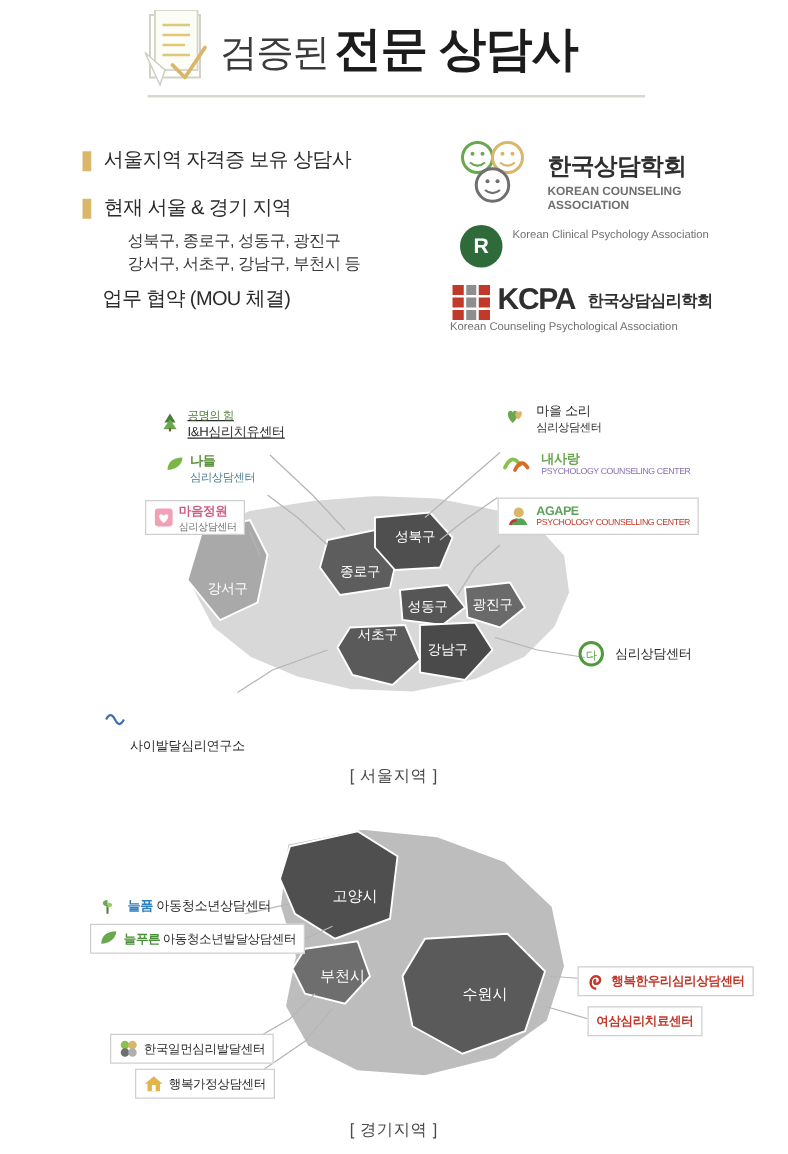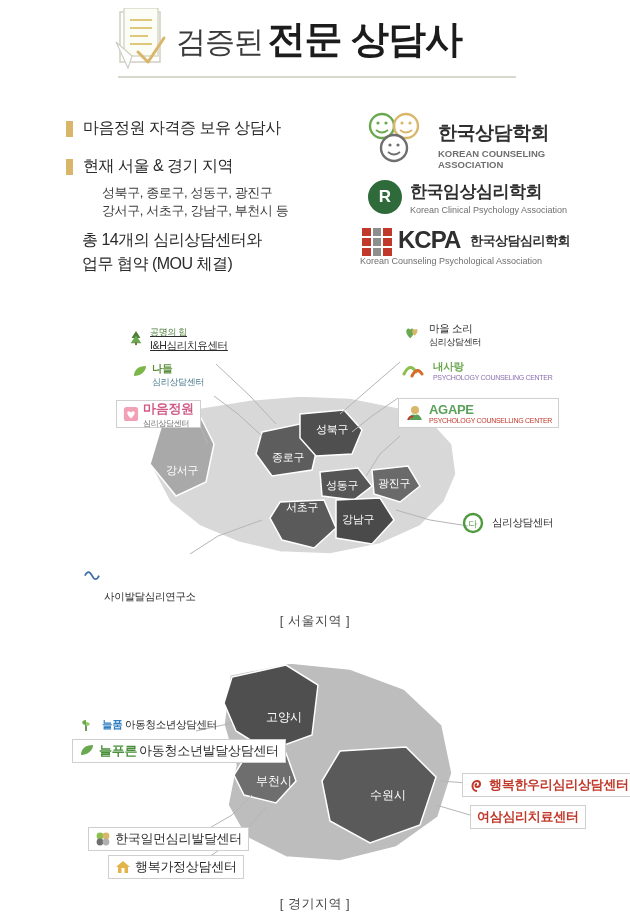--- a/index.html
+++ b/index.html
@@ -119,21 +119,21 @@
   .city {
     position: absolute; font-size: 12px; color: #2b2b2b; white-space: nowrap;
   }
   .city.onmap { color: #ffffff; }
 
   .callout-box {
     position: absolute; border: 1px solid #cfcfcf; background: #fff;
     display: flex; align-items: center; padding: 2px 6px; height: 24px;
     white-space: nowrap;
   }
-  .callout-box .cb-text { font-size: 13px; color: #2b2b2b; letter-spacing: -0.3px; }
+  .callout-box .cb-text { font-size: 10px; color: #2b2b2b; letter-spacing: -0.3px; }
   .mini-ico { width: 16px; height: 16px; margin-right: 4px; flex: none; }
 </style>
 </head>
 <body>
 
 <div class="page">
 
   <div class="header">
     <div class="header-doc-icon">
       <svg width="66" height="62" viewBox="0 0 66 62">
@@ -150,32 +150,31 @@
     <div class="header-title">
       <span class="t-light">검증된</span>
       <span class="t-bold">전문 상담사</span>
     </div>
     <div class="header-rule"></div>
   </div>
 
   <div class="intro">
     <div class="bullet-row b1">
       <span class="bullet-mark"></span>
-      <span class="bullet-text">마음정원 자격증 보유 상담사</span>
+      <span class="bullet-text">서울지역 자격증 보유 상담사</span>
     </div>
     <div class="bullet-row b2">
       <span class="bullet-mark"></span>
       <span class="bullet-text">현재 서울 &amp; 경기 지역</span>
     </div>
     <div class="sub-lines">
       <div>성북구, 종로구, 성동구, 광진구</div>
       <div>강서구, 서초구, 강남구, 부천시 등</div>
     </div>
     <div class="mou">
-      <div>총 14개의 심리상담센터와</div>
       <div>업무 협약 (MOU 체결)</div>
     </div>
   </div>
 
   <div class="logos">
 
     <div class="logo-item logo1">
       <div class="kcaLogo">
         <svg width="72" height="58" viewBox="0 0 72 58">
           <circle cx="22" cy="14" r="12" fill="none" stroke="#6aa84f" stroke-width="2.4"></circle>
@@ -194,21 +193,20 @@
       </div>
       <div class="txt">
         <div class="ko">한국상담학회</div>
         <div class="en">KOREAN COUNSELING ASSOCIATION</div>
       </div>
     </div>
 
     <div class="logo-item logo2">
       <div class="kcpaCircle">R</div>
       <div class="txt">
-        <div class="ko">한국임상심리학회</div>
         <div class="en">Korean Clinical Psychology Association</div>
       </div>
     </div>
 
     <div class="logo-item logo3">
       <div class="kcpaGrid">
         <i></i>
           <i></i>
           <i></i>
           <i></i>

